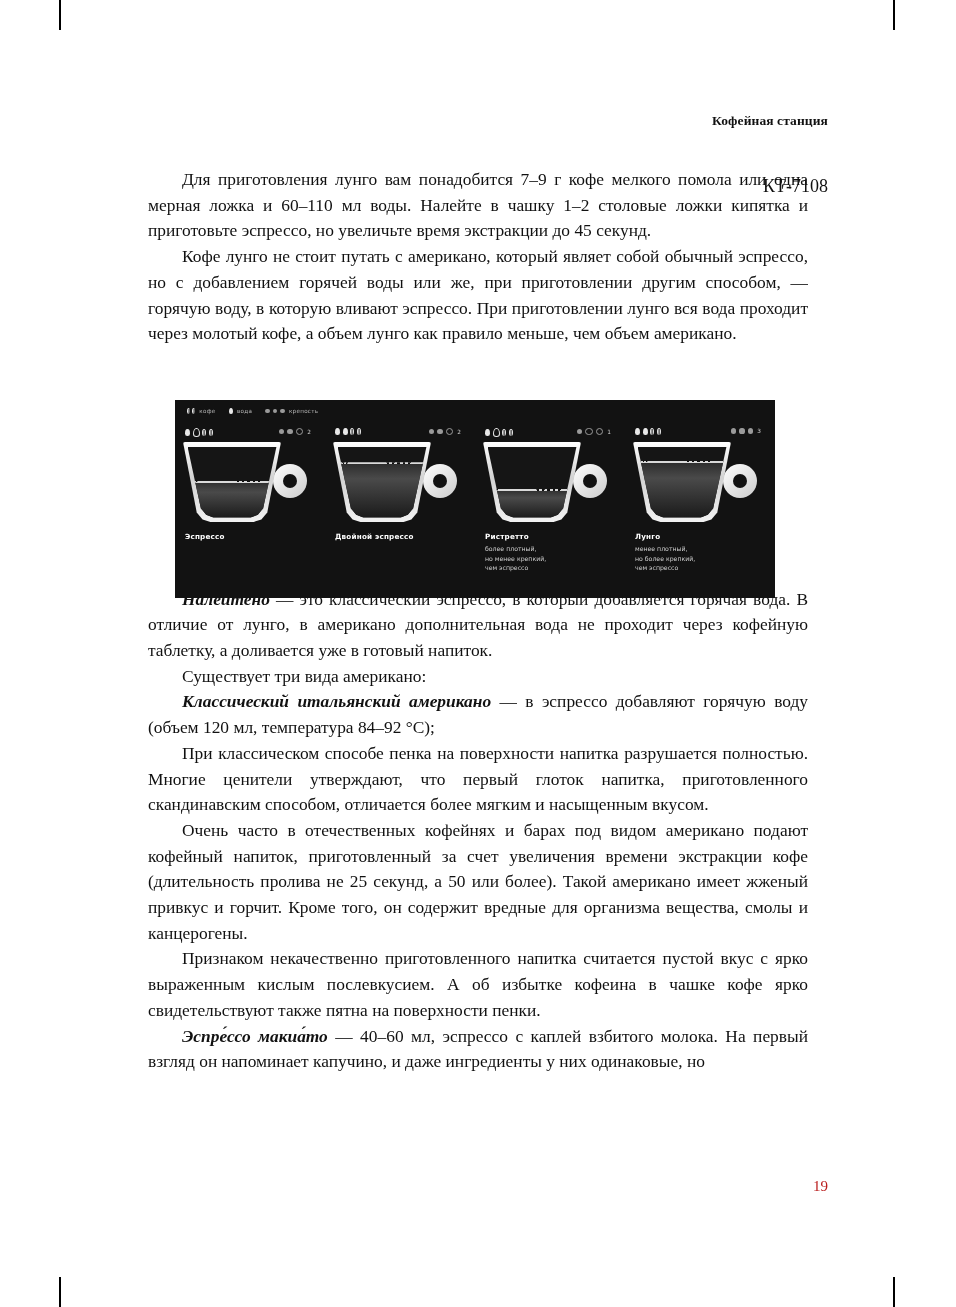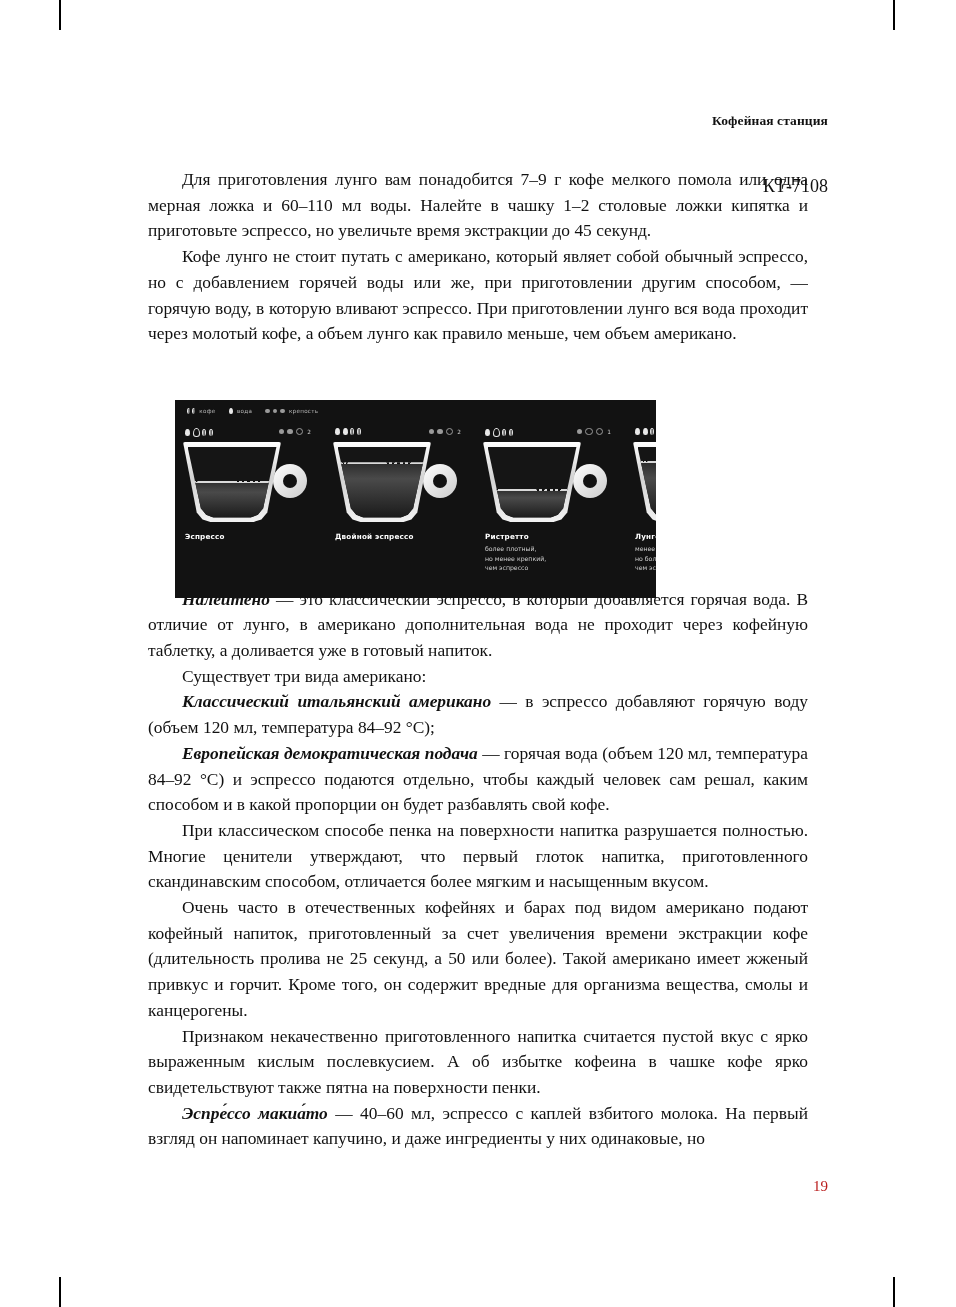--- a/index.html
+++ b/index.html
@@ -19,21 +19,21 @@
 
   p.para{margin:0;font-size:17.4px;line-height:25.7px;text-align:justify;
          text-indent:34px;hyphens:none;}
 
   .bi{font-weight:bold;font-style:italic;}
 
   h3.sect{margin:0;font-size:12px;line-height:25.7px;font-weight:bold;
           text-indent:34px;}
 
   
-  .figure{position:absolute;left:175px;top:400px;width:481px;height:198px;
+  .figure{position:absolute;left:175px;top:400px;width:600px;height:198px;
           background:#121212;overflow:hidden;
           font-family:"DejaVu Sans",sans-serif;}
 
   .legend{position:absolute;left:12px;top:8px;display:flex;align-items:center;
           gap:13px;}
   .legend .lg{display:flex;align-items:center;gap:4px;
               font-size:5.6px;color:#b9b9b9;letter-spacing:.3px;}
 
   .bean{width:4px;height:7px;border-radius:50% 50% 50% 50%;
         background:#e8e8e8;position:relative;display:inline-block;}
@@ -114,21 +114,20 @@
 
     <h3 class="sect">Напитки на основе эспрессо</h3>
 
     <p class="para"><span class="bi">Налейте́но</span><span> — это классический эспрессо, в который добавляется горячая вода. В отличие от лунго, в американо дополнительная вода не проходит через кофейную таблетку, а доливается уже в готовый напиток.</span></p>
 
     <p class="para">Существует три вида американо:</p>
 
     <p class="para"><span class="bi">Классический итальянский американо</span><span> — в эспрессо добавляют горячую воду (объем 120 мл, температура 84–92 °C);</span></p>
 
 
-    <p class="para"><span class="bi">Европейская демократическая подача</span><span> — горячая вода (объем 120 мл, температура 84–92 °C) и эспрессо подаются отдельно, чтобы каждый человек сам решал, каким способом и в какой пропорции он будет разбавлять свой кофе.</span></p>
 
     <p class="para">При классическом способе пенка на поверхности напитка разрушается полностью. Многие ценители утверждают, что первый глоток напитка, приготовленного скандинавским способом, отличается более мягким и насыщенным вкусом.</p>
     <p class="para">Очень часто в отечественных кофейнях и барах под видом американо подают кофейный напиток, приготовленный за счет увеличения времени экстракции кофе (длительность пролива не 25 секунд, а 50 или более). Такой американо имеет жженый привкус и горчит. Кроме того, он содержит вредные для организма вещества, смолы и канцерогены.</p>
     <p class="para">Признаком некачественно приготовленного напитка считается пустой вкус с ярко выраженным кислым послевкусием. А об избытке кофеина в чашке кофе ярко свидетельствуют также пятна на поверхности пенки.</p>
 
     <p class="para"><span class="bi">Эспре́ссо макиа́то</span><span> — 40–60 мл, эспрессо с каплей взбитого молока. На первый взгляд он напоминает капучино, и даже ингредиенты у них одинаковые, но</span></p>
   </div>
 
   <div class="figure">
     <div class="legend">

